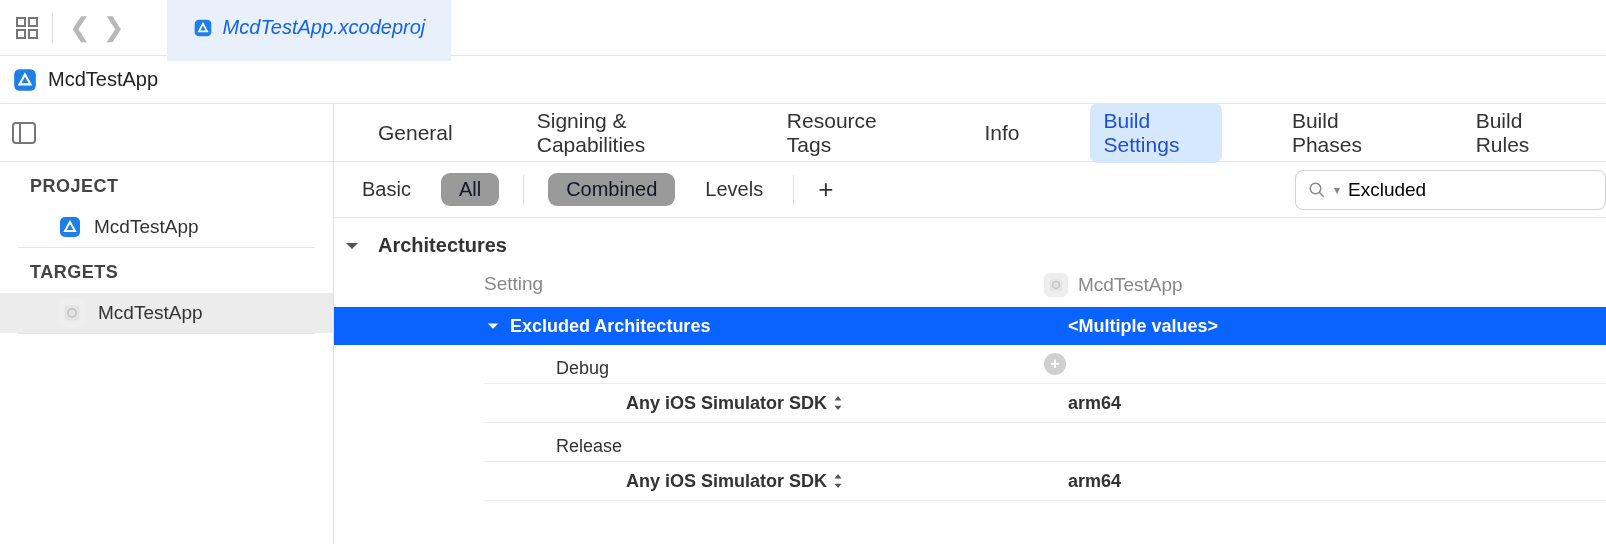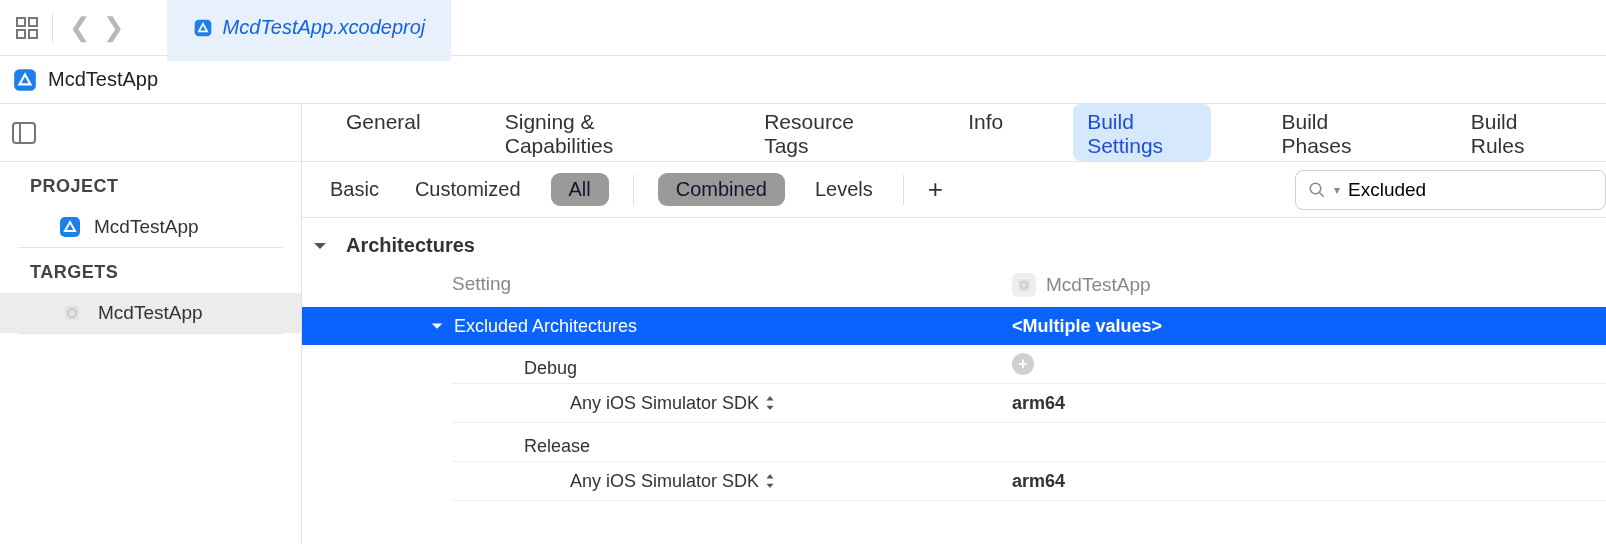--- a/index.html
+++ b/index.html
@@ -15,36 +15,36 @@
 
   
   .breadcrumb-bar { height: 48px; display:flex; align-items:center; padding-left: 12px; border-bottom: 1px solid #e5e5e5; gap:10px; }
   .breadcrumb-bar .app-icon-small { width: 26px; height: 26px; }
   .breadcrumb-bar span { font-size: 20px; color: #222; }
 
   
   .split { display: flex; height: calc(544px - 56px - 48px); }
 
   
-  .sidebar { width: 302px; border-right: 1px solid #e0e0e0; display:flex; flex-direction:column; }
+  .sidebar { width: 334px; border-right: 1px solid #e0e0e0; display:flex; flex-direction:column; }
   .sidebar-top { height: 58px; display:flex; align-items:center; padding-left:12px; border-bottom:1px solid #e5e5e5; }
   .panel-toggle-icon { width:24px; height:22px; color:#666; }
   .section-label { font-size: 18px; font-weight: 600; color:#444; padding: 14px 0 10px 30px; letter-spacing: 0.5px; }
   .section-divider { height:1px; background:#e5e5e5; margin: 0 18px 0 18px; }
   .tree-item { display:flex; align-items:center; height: 40px; padding-left: 58px; gap:12px; font-size:19px; }
   .tree-item.selected { background:#ececec; }
   .app-icon-blue { width:24px; height:24px; }
   .app-icon-grey { width:28px; height:28px; border-radius:6px; background:#eee; display:flex; align-items:center; justify-content:center; }
   .app-icon-grey svg { opacity:0.6; }
 
   
   .editor { flex:1; display:flex; flex-direction:column; }
 
   
-  .tabs-row { height: 58px; display:flex; justify-content:center; gap: 56px; border-bottom:1px solid #e5e5e5; font-size:21px; color:#333; padding: 0 30px; }
+  .tabs-row { height: 58px; display:flex; align-items:center; justify-content:center; gap: 56px; border-bottom:1px solid #e5e5e5; font-size:21px; color:#333; padding: 0 30px; }
   .tabs-row .tab-item { padding: 6px 14px; border-radius: 8px; }
   .tabs-row .tab-item.active { background:#d6e8fb; color:#1d4ed8; }
 
   
   .filter-row { height: 56px; display:flex; align-items:center; border-bottom:1px solid #e5e5e5; padding-left: 22px; gap: 24px; font-size:20px; color:#333; }
   .filter-row .pill { background:#9a9a9a; color:#0f172a; border-radius: 9px; padding: 5px 18px; font-weight:500; }
   .filter-row .plain { padding: 5px 6px; }
   .filter-row .vdiv2 { width:1px; height:30px; background:#ddd; }
   .plus { font-size: 26px; color:#333; }
   .search-box { margin-left:auto; margin-right:0; height:40px; min-width: 210px; border:1px solid #d0d0d0; border-radius:8px; display:flex; align-items:center; padding: 0 12px; gap:8px; color:#333; }
@@ -60,21 +60,21 @@
   .col-target { flex:1; display:flex; align-items:center; gap:10px; }
 
   .row { display:flex; align-items:center; height:38px; }
   .row .c1 { width:710px; display:flex; align-items:center; }
   .row .c2 { flex:1; display:flex; align-items:center; gap:8px; font-weight:700; }
   .row.selected { background:#0a63ff; color:#fff; }
   .row.selected .c2 { color:#fff; }
   .row .indent-1 { padding-left: 128px; }
   .row .indent-2 { padding-left: 222px; margin-top: 8px; }
   .row .indent-3 { padding-left: 268px; }
-  .row .bold { font-weight:400; }
+  .row .bold { font-weight:700;margin-left:24px; }
   .row .updn { font-size:15px; color:#555; margin-left:6px; }
   .hair { height:1px; background:#eee; margin-left: 150px; }
   .add-btn { width:22px; height:22px; border-radius:50%; background:#cfcfcf; color:#fff; display:flex; align-items:center; justify-content:center; font-size:16px; font-weight:700; }
   .chev-sm { margin-right:10px; color:inherit; }
 
   svg { display:block; }
 </style>
 </head>
 <body>
 
@@ -153,21 +153,20 @@
       <div class="tab-item">Signing &amp; Capabilities</div>
       <div class="tab-item">Resource Tags</div>
       <div class="tab-item">Info</div>
       <div class="tab-item active">Build Settings</div>
       <div class="tab-item">Build Phases</div>
       <div class="tab-item">Build Rules</div>
     </div>
 
     <div class="filter-row">
       <div class="plain">Basic</div>
-      <div class="plain">Customized</div>
       <div class="pill">All</div>
       <div class="vdiv2"></div>
       <div class="pill">Combined</div>
       <div class="plain">Levels</div>
       <div class="vdiv2"></div>
       <div class="plus">+</div>
       <div class="search-box">
         <span class="mag">
           <svg viewBox="0 0 24 24" width="18" height="18" fill="none" stroke="#888" stroke-width="2">
               <circle cx="10" cy="10" r="7"></circle>

